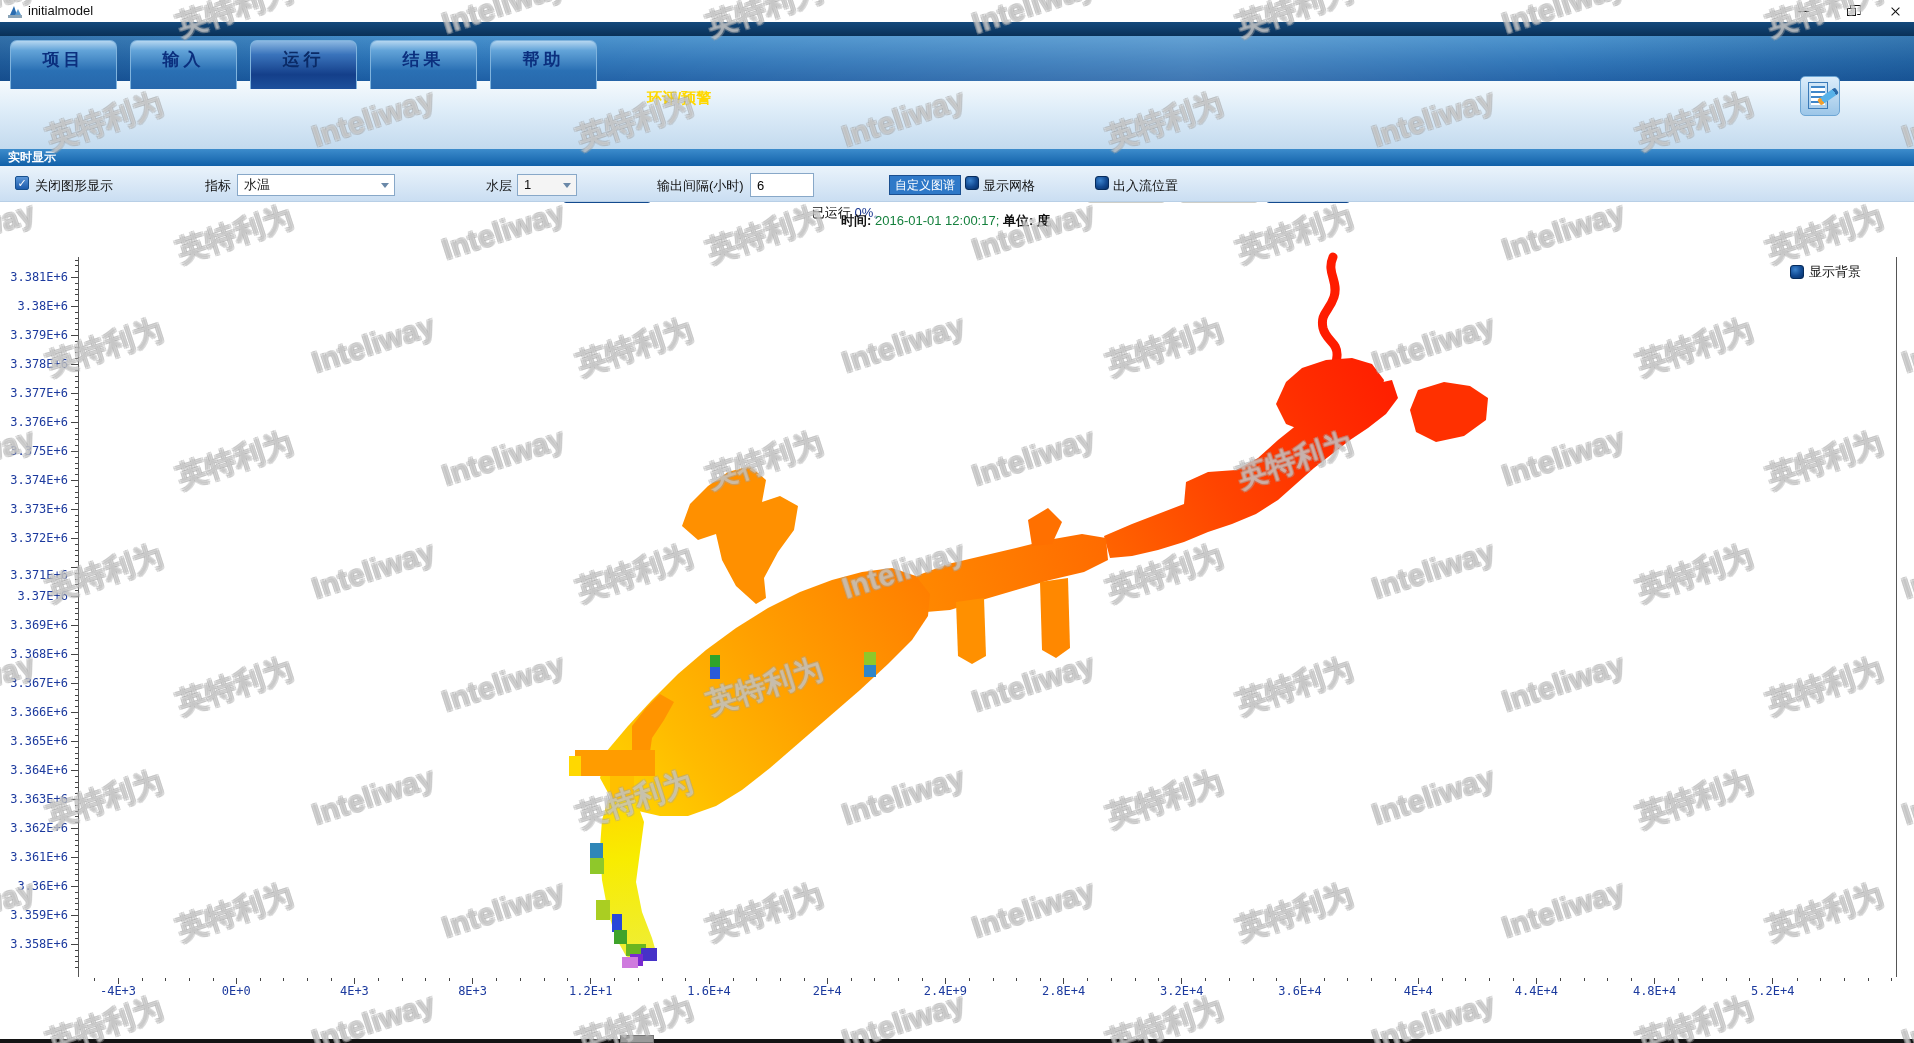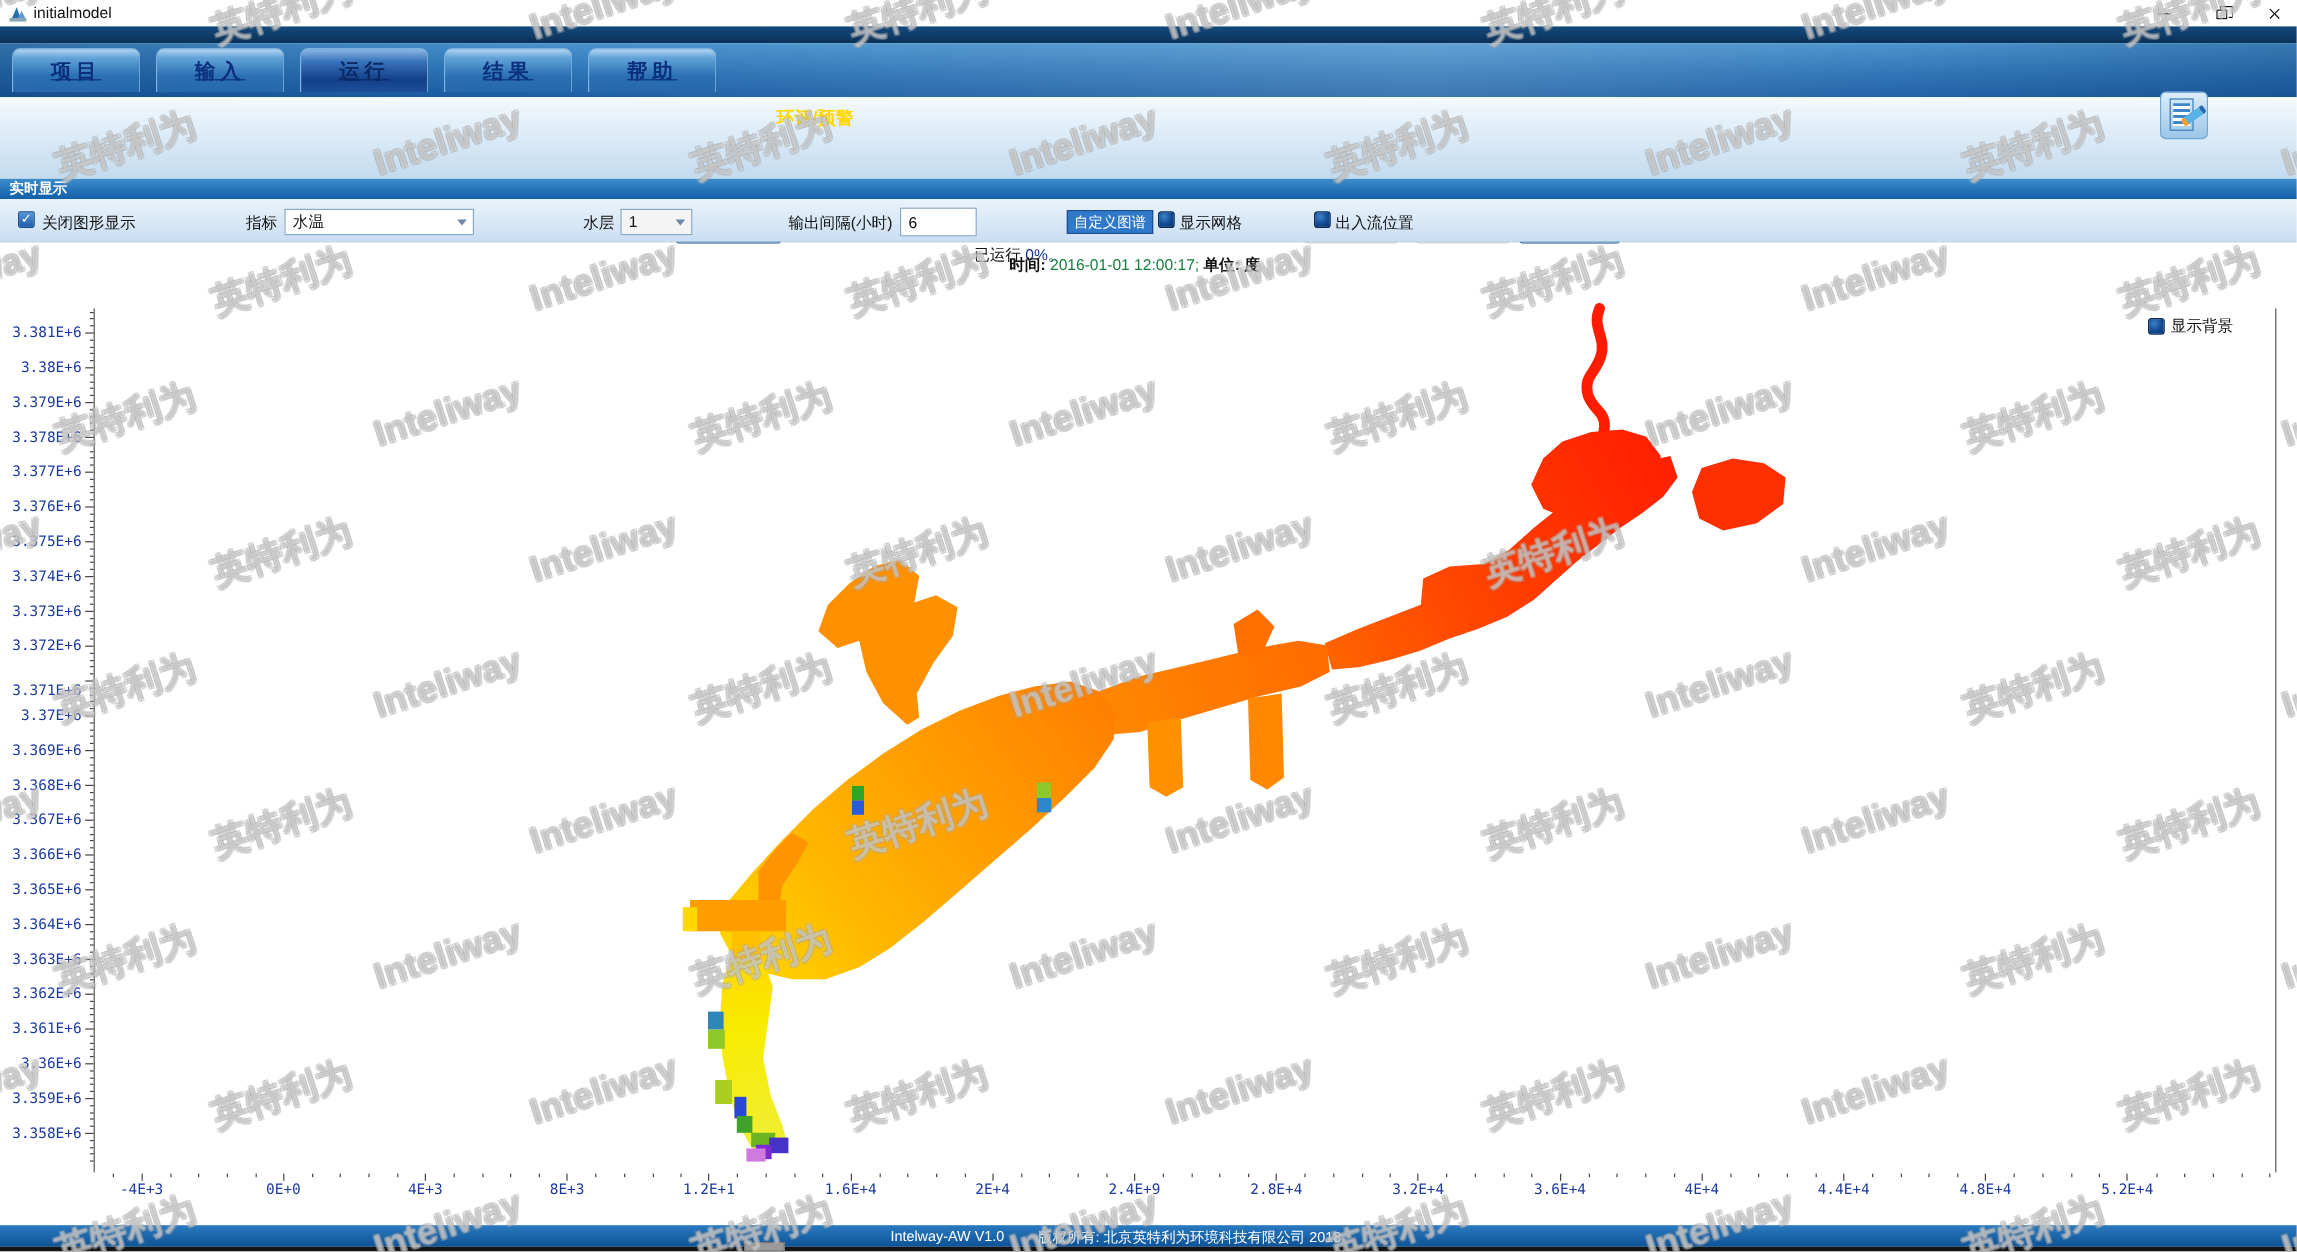--- a/index.html
+++ b/index.html
@@ -20,24 +20,24 @@
   .xicon::before,.xicon::after { content:""; position:absolute; left:5px; top:0; width:1px; height:11px; background:#111; }
   .xicon::before { transform:rotate(45deg); } .xicon::after { transform:rotate(-45deg); }
 
   
   #navyband { position:absolute; left:0; top:22px; width:1914px; height:14px;
     background:linear-gradient(180deg,#14497c,#0a3158); }
   #ribbon { position:absolute; left:0; top:36px; width:1914px; height:45px;
     background:linear-gradient(180deg,#4690cc 0%,#2a72b6 55%,#1b5da4 100%); }
   #ribbon::after { content:""; position:absolute; inset:0;
     background:linear-gradient(90deg,rgba(8,40,88,.30),rgba(8,40,88,0) 22%,rgba(255,255,255,.16) 62%,rgba(255,255,255,.04) 82%,rgba(12,52,100,.25)); pointer-events:none; }
-  .tab { position:absolute; top:4px; width:107px; height:37px; border-radius:7px 7px 0 0;
+  .tab { position:absolute; top:4px; width:107px; height:49px; border-radius:7px 7px 0 0;
     border:1px solid #7fb3dd; border-bottom:none; text-align:center; line-height:38px;
     font-size:17px; font-weight:bold; color:#0b2f7e; letter-spacing:4px; z-index:2;
-    background:linear-gradient(180deg,#b4d6f0 0%,#62a3d8 20%,#2a70b4 62%,#2767ab 100%);text-decoration:underline; }
+    background:linear-gradient(180deg,#b4d6f0 0%,#62a3d8 20%,#2a70b4 62%,#2767ab 100%); }
   .tab.active { background:linear-gradient(180deg,#8cb8e2 0%,#3a74bc 28%,#143f8a 70%,#1d509c 100%); color:#0a2a66; }
   #tab-extra { position:absolute; left:647px; top:53px; font-size:15px; font-weight:bold; color:#ffd800; z-index:2; white-space:nowrap; }
   #doc-icon { position:absolute; left:1800px; top:40px; width:40px; height:40px; border-radius:5px; z-index:2;
     background:linear-gradient(180deg,#dcedfa,#9cc6e8); border:1px solid #6ea6d4; }
   #doc-page { position:absolute; left:7px; top:5px; width:20px; height:27px; background:#fff; border:1px solid #3a7ab8;
     background-image:repeating-linear-gradient(180deg,#fff 0 3px,#3f86c8 3px 5px); background-clip:content-box; padding:3px 2px; }
   #doc-pencil { position:absolute; left:16px; top:16px; width:22px; height:7px; border-radius:2px;
     background:linear-gradient(90deg,#f0a030 0 18%,#58b2e8 18% 85%,#2a6aa8 85%); transform:rotate(-35deg); }
 
   
@@ -500,24 +500,20 @@
       <div class="tick" style="left: 1843.92px; top: 978px; width: 1px; height: 3px;"></div>
       <div class="tick" style="left: 1867.56px; top: 978px; width: 1px; height: 3px;"></div>
       <div class="tick" style="left: 1891.2px; top: 978px; width: 1px; height: 3px;"></div>
     </div>
 
   <div id="legend-toggle">
     <span class="cube"></span>
     <span class="lab">显示背景</span>
   </div>
 
-  <div id="statusbar">
-    <span id="product-name">Intelway-AW  V1.0</span>
-    <span id="copyright">版权所有: 北京英特利为环境科技有限公司 2018</span>
-  </div>
   <div id="bottomstrip"></div>
   <div id="tray-tab"></div>
 
   <div id="watermark">
       <div class="wm" style="left: -90px; top: -12px;">Inteliway</div>
       <div class="wm" style="left: 175px; top: -12px;">英特利为</div>
       <div class="wm" style="left: 440px; top: -12px;">Inteliway</div>
       <div class="wm" style="left: 705px; top: -12px;">英特利为</div>
       <div class="wm" style="left: 970px; top: -12px;">Inteliway</div>
       <div class="wm" style="left: 1235px; top: -12px;">英特利为</div>

